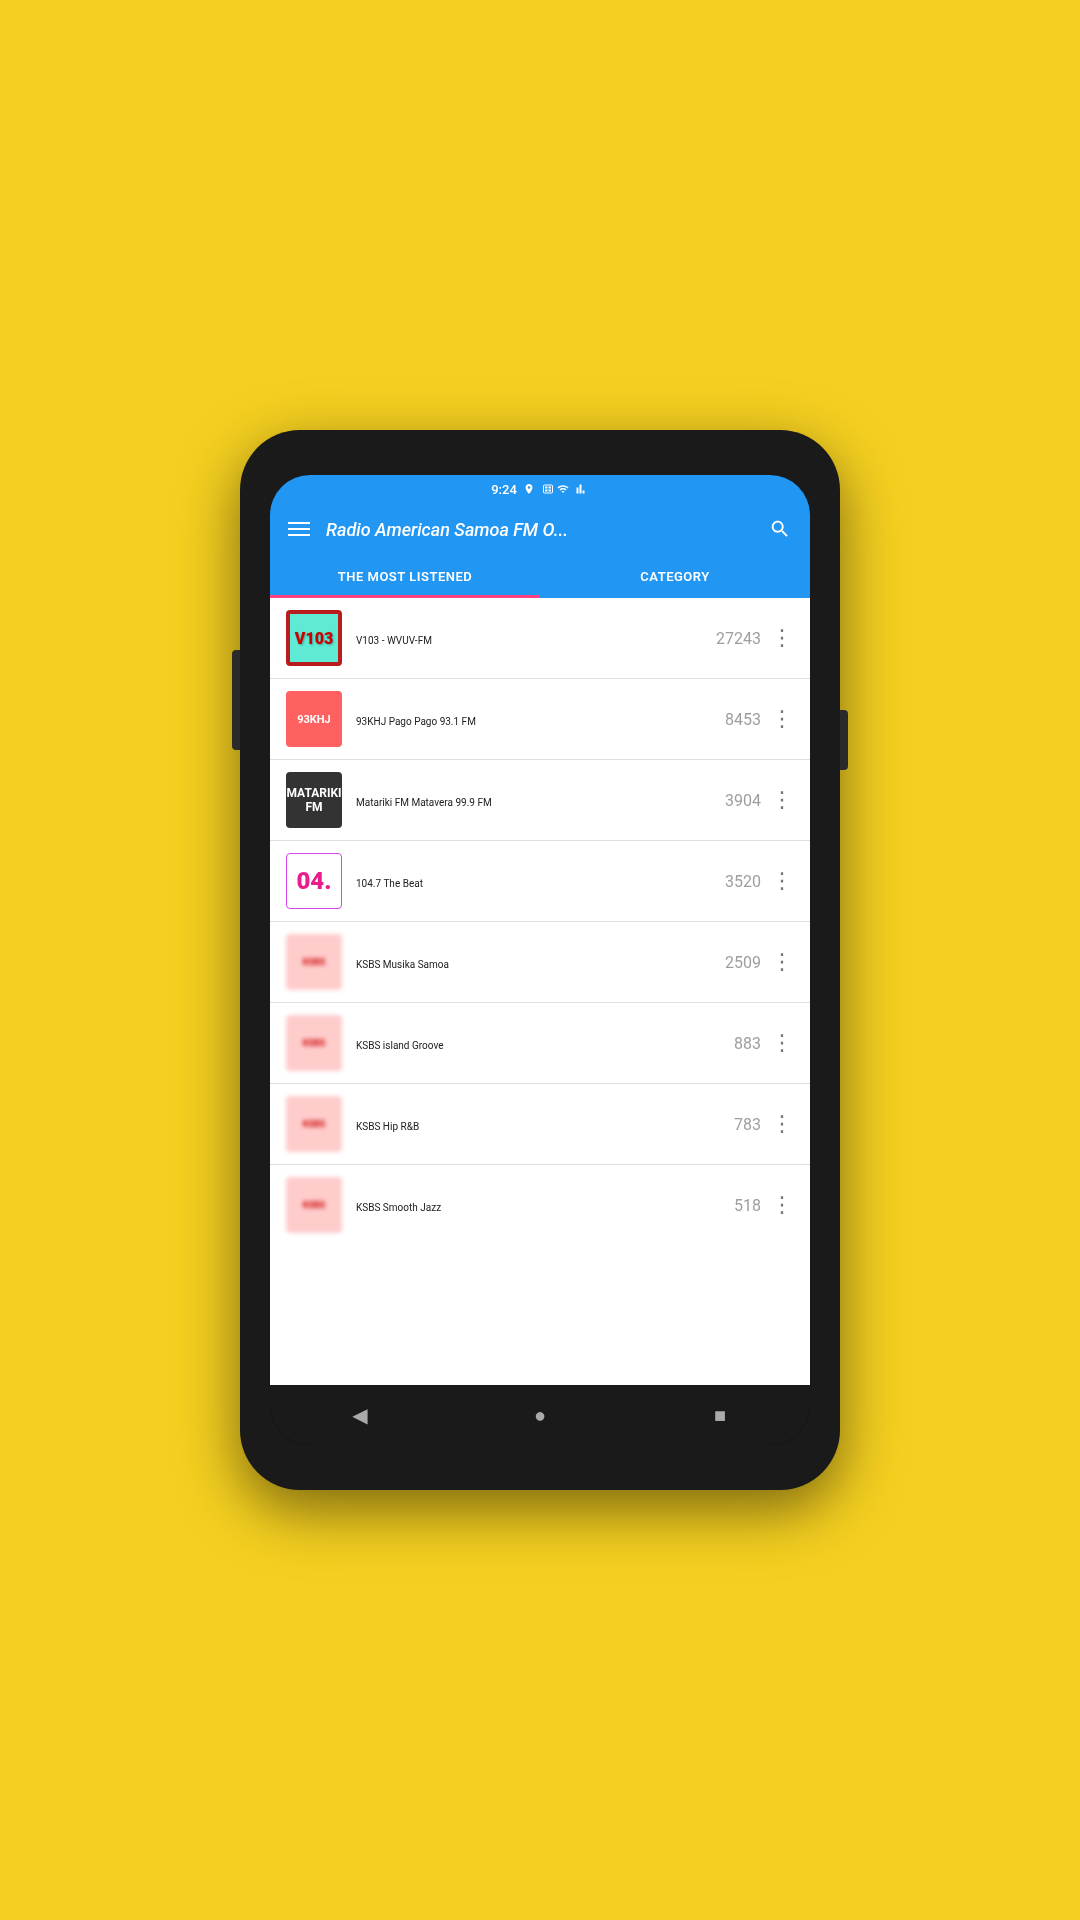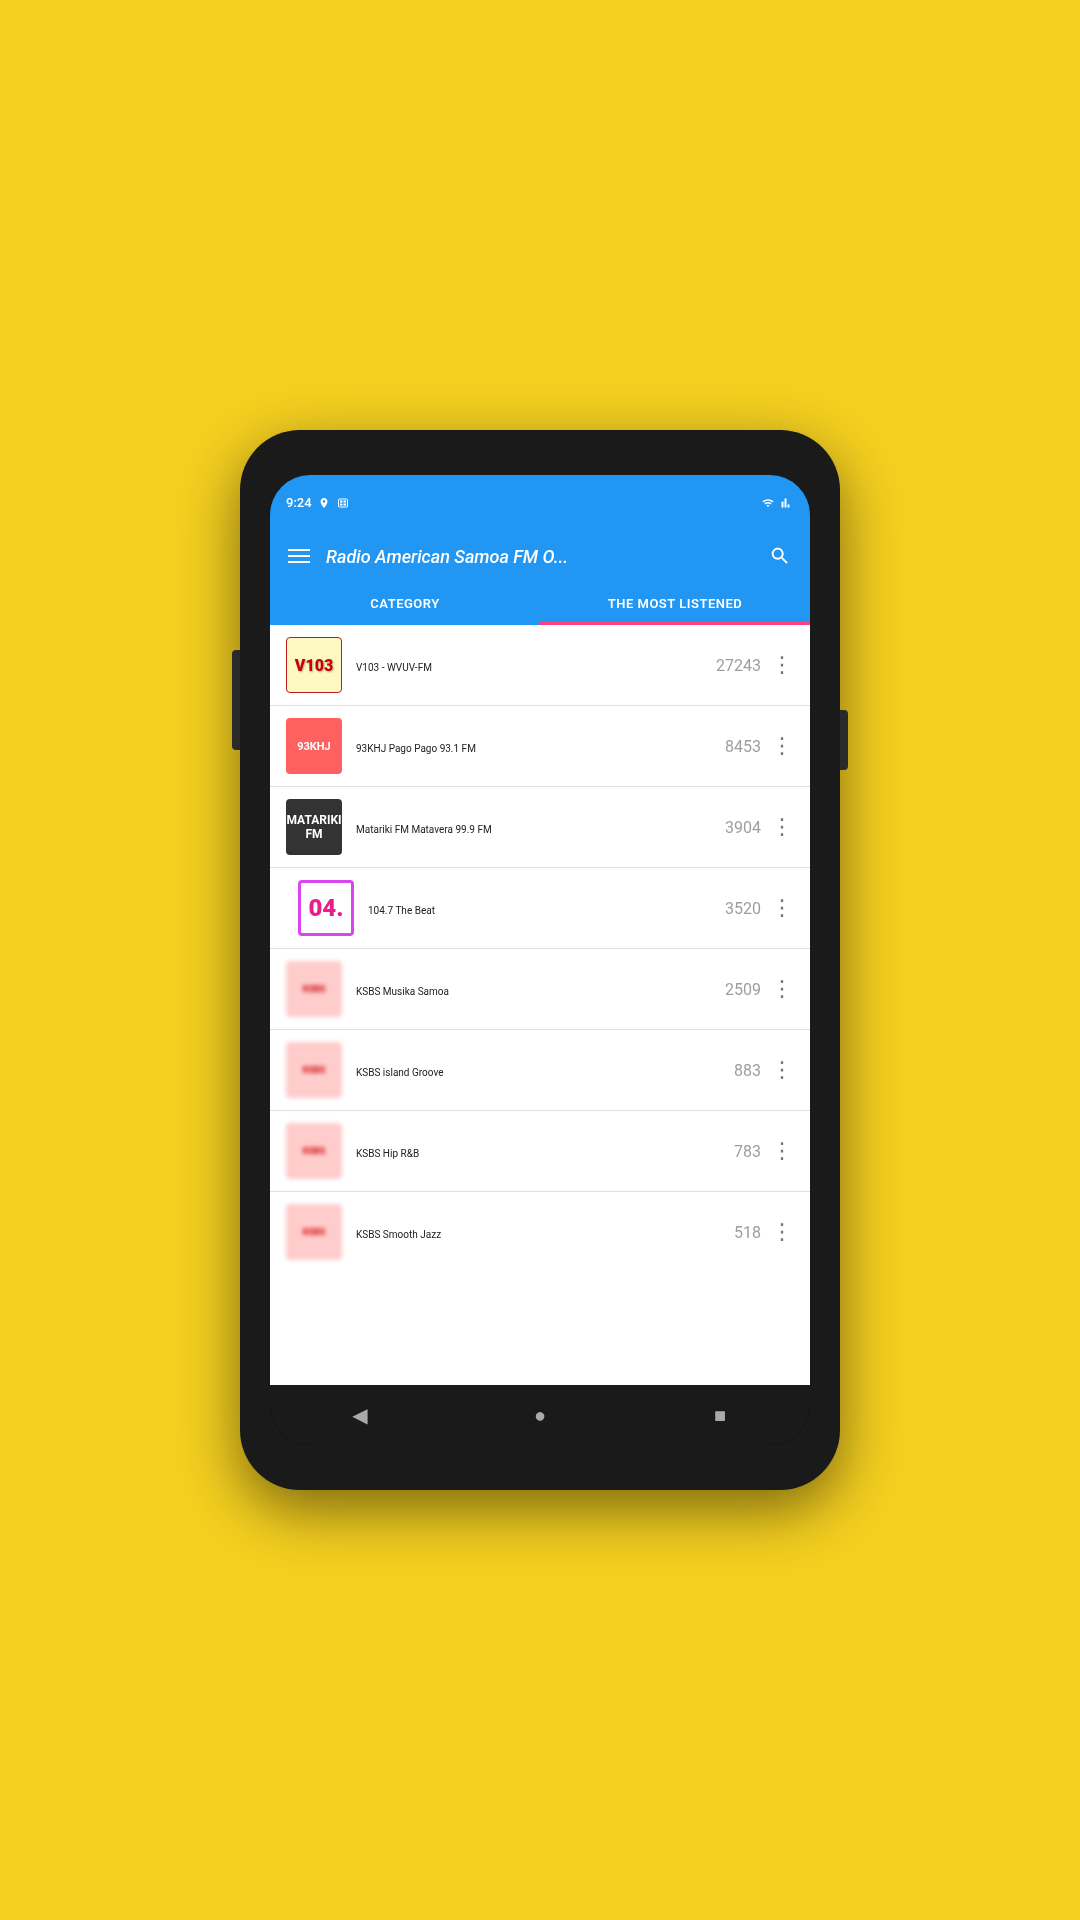--- a/index.html
+++ b/index.html
@@ -55,23 +55,23 @@
       top: 220px;
       width: 8px;
       height: 100px;
       background: #2a2a2a;
       border-radius: 4px 0 0 4px;
     }
 
     
     .status-bar {
       background: #2196F3;
-      padding: 20px 16px;
-      display: flex;
-      justify-content: space-between;
+      padding: 6px 16px;
+      display: flex;
+      justify-content: center;
       align-items: center;
       color: white;
       font-size: 13px;
       font-weight: 500;
       min-height: 28px;
     }
 
     .status-left {
       display: flex;
       align-items: center;
@@ -186,25 +186,25 @@
       flex-shrink: 0;
       display: flex;
       align-items: center;
       justify-content: center;
       font-size: 10px;
       font-weight: bold;
       margin-right: 14px;
     }
 
     .logo-v103 {
-      background: #fef9c3;
+      background: #5eead4;
       color: #cc0000;
       font-size: 14px;
       font-weight: 900;
-      border: 1px solid #b91c1c;
+      border: 4px solid #b91c1c;
     }
 
     .logo-93khj {
       background: #ff6060;
       color: white;
       font-size: 11px;
       font-weight: bold;
     }
 
     .logo-matariki {
@@ -346,26 +346,26 @@
       </div>
       <div class="app-bar-title">Radio American Samoa FM O...</div>
       <div class="search-icon-btn">
         <svg width="22" height="22" viewBox="0 0 24 24" fill="white">
           <path d="M15.5 14h-.79l-.28-.27C15.41 12.59 16 11.11 16 9.5 16 5.91 13.09 3 9.5 3S3 5.91 3 9.5 5.91 16 9.5 16c1.61 0 3.09-.59 4.23-1.57l.27.28v.79l5 4.99L20.49 19l-4.99-5zm-6 0C7.01 14 5 11.99 5 9.5S7.01 5 9.5 5 14 7.01 14 9.5 11.99 14 9.5 14z"></path>
         </svg>
       </div>
     </div>
 
     <div class="tabs">
+      <div class="tab active">
+        <span>THE MOST LISTENED</span>
+      </div>
       <div class="tab">
         <span>CATEGORY</span>
       </div>
-      <div class="tab active">
-        <span>THE MOST LISTENED</span>
-      </div>
     </div>
 
     <div class="content">
 
       <div class="station-row">
         <div class="station-logo logo-v103">
           <span style="color:#cc0000; font-size:16px; font-weight:900; text-shadow: 1px 1px 2px rgba(0,0,0,0.3);">V103</span>
         </div>
         <div class="station-info">
           <span class="station-name">V103 - WVUV-FM</span>
@@ -390,21 +390,21 @@
           <span style="font-size:12px; text-align:center; padding:2px; color:white;">MATARIKI FM</span>
         </div>
         <div class="station-info">
           <span class="station-name">Matariki FM Matavera 99.9 FM</span>
         </div>
         <span class="station-count">3904</span>
         <div class="more-btn">⋮</div>
       </div>
 
       <div class="station-row">
-        <div class="station-logo logo-104beat" style="border: 3px solid #d946ef; margin-left: 12px;">
+        <div class="station-logo logo-104beat" style="border: 1px solid #d946ef;">
           <span style="color:#e91e8c; font-size:24px; font-weight:900;">04.</span>
         </div>
         <div class="station-info">
           <span class="station-name">104.7 The Beat</span>
         </div>
         <span class="station-count">3520</span>
         <div class="more-btn">⋮</div>
       </div>
 
       <div class="station-row">

